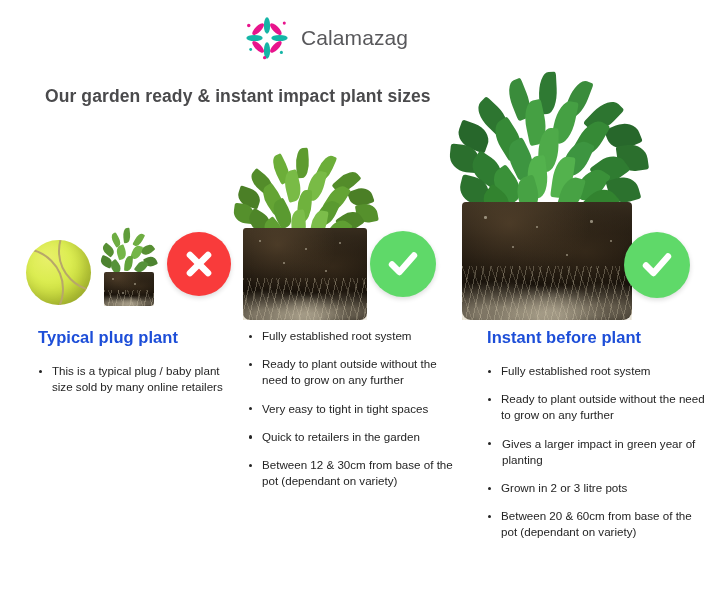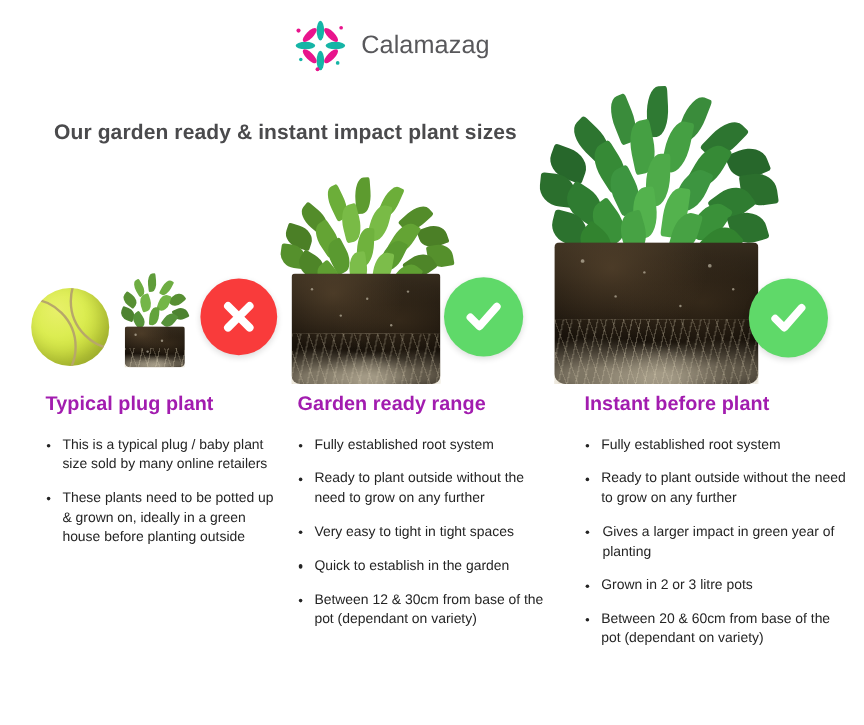--- a/index.html
+++ b/index.html
@@ -54,21 +54,21 @@
     color: #8d8d90;
     line-height: 1;
     position: relative;
     top: -3px;
   }
 
   
   .page-title {
     position: absolute;
     left: 45px;
-    top: 100px;
+    top: 86px;
     font-size: 17.5px;
     font-weight: bold;
     color: #4a4a4c;
     letter-spacing: .1px;
     white-space: nowrap;
   }
 
   
   .visuals {
     position: absolute;
@@ -180,21 +180,21 @@
     top: 328px;
     width: 720px;
   }
   .column { position: absolute; top: 0; }
   .col-1 { left: 38px;  width: 200px; }
   .col-2 { left: 248px; width: 216px; }
   .col-3 { left: 487px; width: 218px; }
 
   .col-heading {
     font-size: 16.5px;
-    color: #a21caf;
+    color: #1d4ed8;
     letter-spacing: .05px;
     white-space: nowrap;
     margin-bottom: 16px;
   }
 
   .bullets { list-style: none; }
   .bullets li {
     position: relative;
     padding-left: 14px;
     font-size: 11.6px;
@@ -369,31 +369,29 @@
       </svg>
     </div>
   </div>
 
   <div class="columns">
 
     <div class="column col-1">
       <h2 class="col-heading">Typical plug plant</h2>
       <ul class="bullets">
         <li>This is a typical plug / baby plant size sold by many online retailers</li>
-        <li>These plants need to be potted up &amp; grown on, ideally in a green house before planting outside</li>
       </ul>
     </div>
 
     <div class="column col-2">
-      <h2 class="col-heading">Garden ready range</h2>
       <ul class="bullets">
         <li>Fully established root system</li>
         <li>Ready to plant outside without the need to grow on any further</li>
         <li>Very easy to tight in tight spaces</li>
-        <li>Quick to establish in the garden</li>
+        <li>Quick to retailers in the garden</li>
         <li>Between 12 &amp; 30cm from base of the pot (dependant on variety)</li>
       </ul>
     </div>
 
     <div class="column col-3">
       <h2 class="col-heading">Instant before plant</h2>
       <ul class="bullets">
         <li>Fully established root system</li>
         <li>Ready to plant outside without the need to grow on any further</li>
         <li class="tight-indent">Gives a larger impact in green  year of planting</li>

